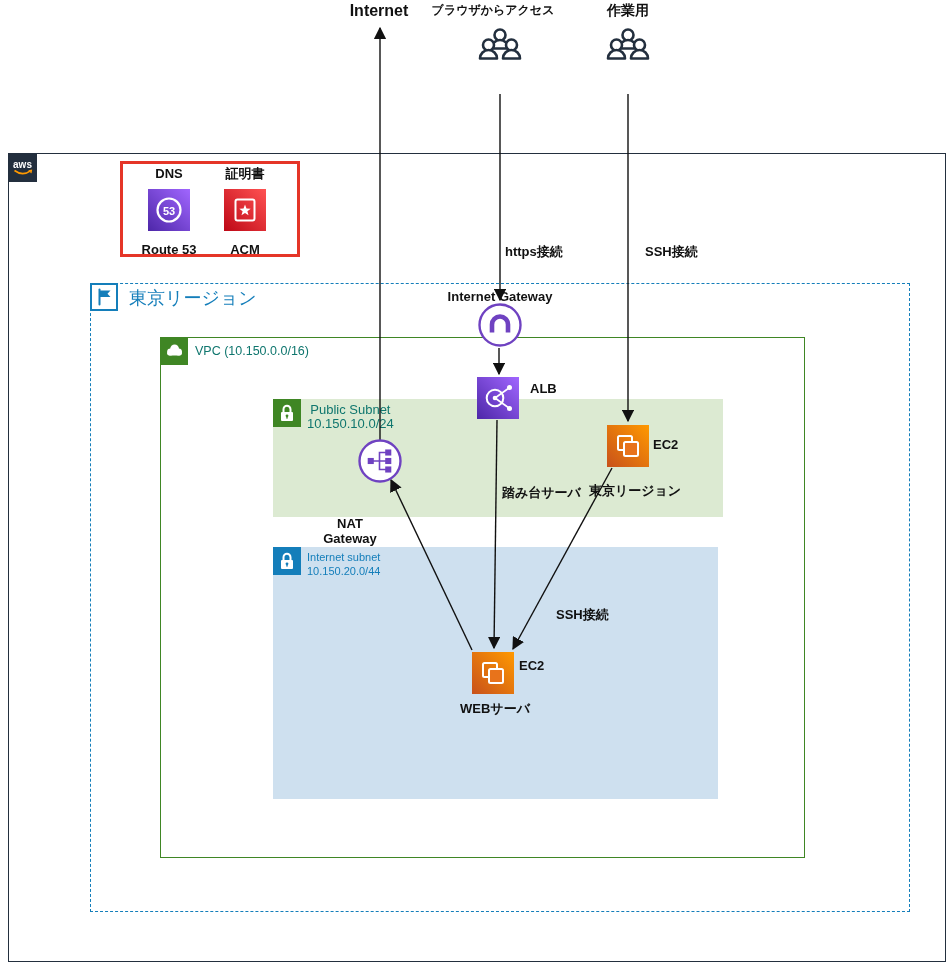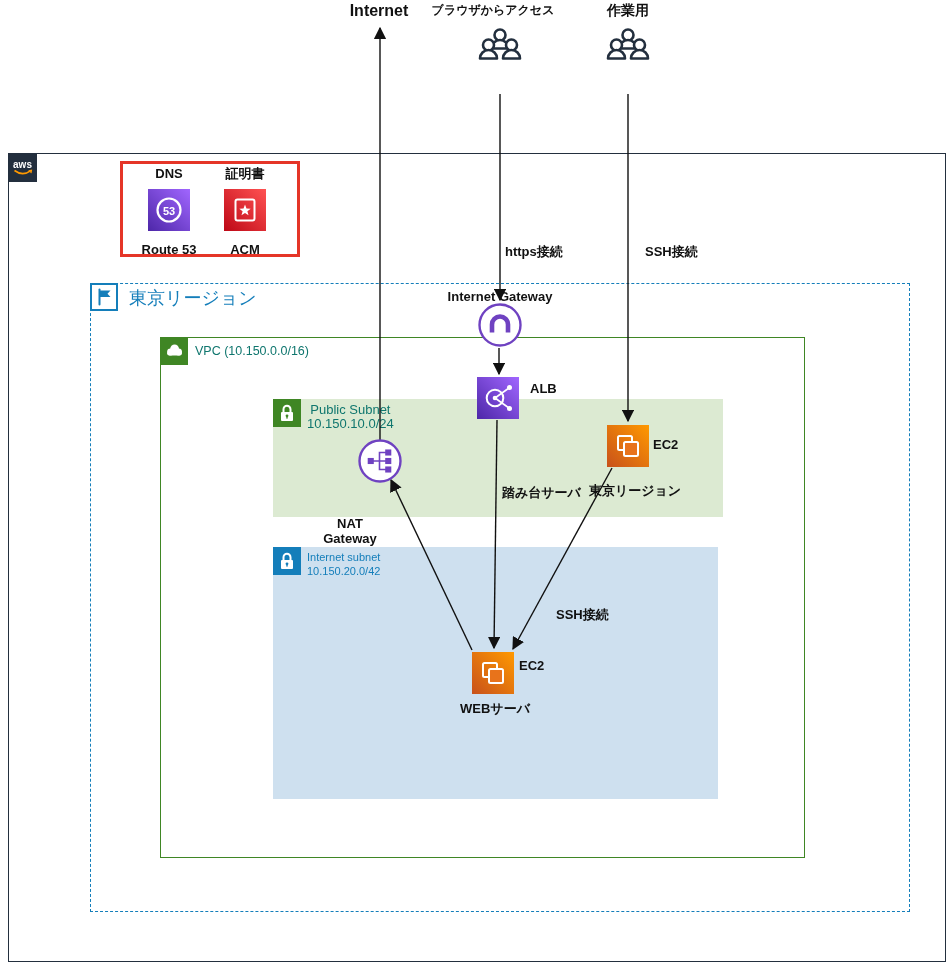--- a/index.html
+++ b/index.html
@@ -124,21 +124,21 @@
   <div class="abs priv-subnet" style="left:273px;top:547px;width:445px;height:252px"></div>
   <svg class="abs" style="left:273px;top:547px" width="28" height="28" viewBox="0 0 28 28">
     <rect width="28" height="28" fill="#147EBA"></rect>
     <path d="M10.5 13 v-2.8 a3.5 3.5 0 0 1 7 0 V13" fill="none" stroke="#fff" stroke-width="2"></path>
     <rect x="8" y="13" width="12" height="9" rx="1" fill="#fff"></rect>
     <circle cx="14" cy="16.8" r="1.4" fill="#147EBA"></circle>
     <rect x="13.3" y="16.8" width="1.4" height="2.8" fill="#147EBA"></rect>
   </svg>
   <div class="lbl blue-txt" style="left:307px;top:551px;font-size:11px;line-height:13.5px">
     <div>Internet subnet</div>
-    <div>10.150.20.0/42</div>
+    <div>10.150.20.0/44</div>
   </div>
 
   <svg class="arrows" width="949" height="979" viewBox="0 0 949 979">
     <defs>
       <marker id="arrow" viewBox="0 0 10 10" refX="9" refY="5" markerWidth="9" markerHeight="9" orient="auto-start-reverse">
         <path d="M0 0 L10 5 L0 10 z" fill="#111"></path>
       </marker>
     </defs>
     <g stroke="#111" stroke-width="1.4" fill="none">
       <path d="M380 441 L380 28" marker-end="url(#arrow)"></path>

